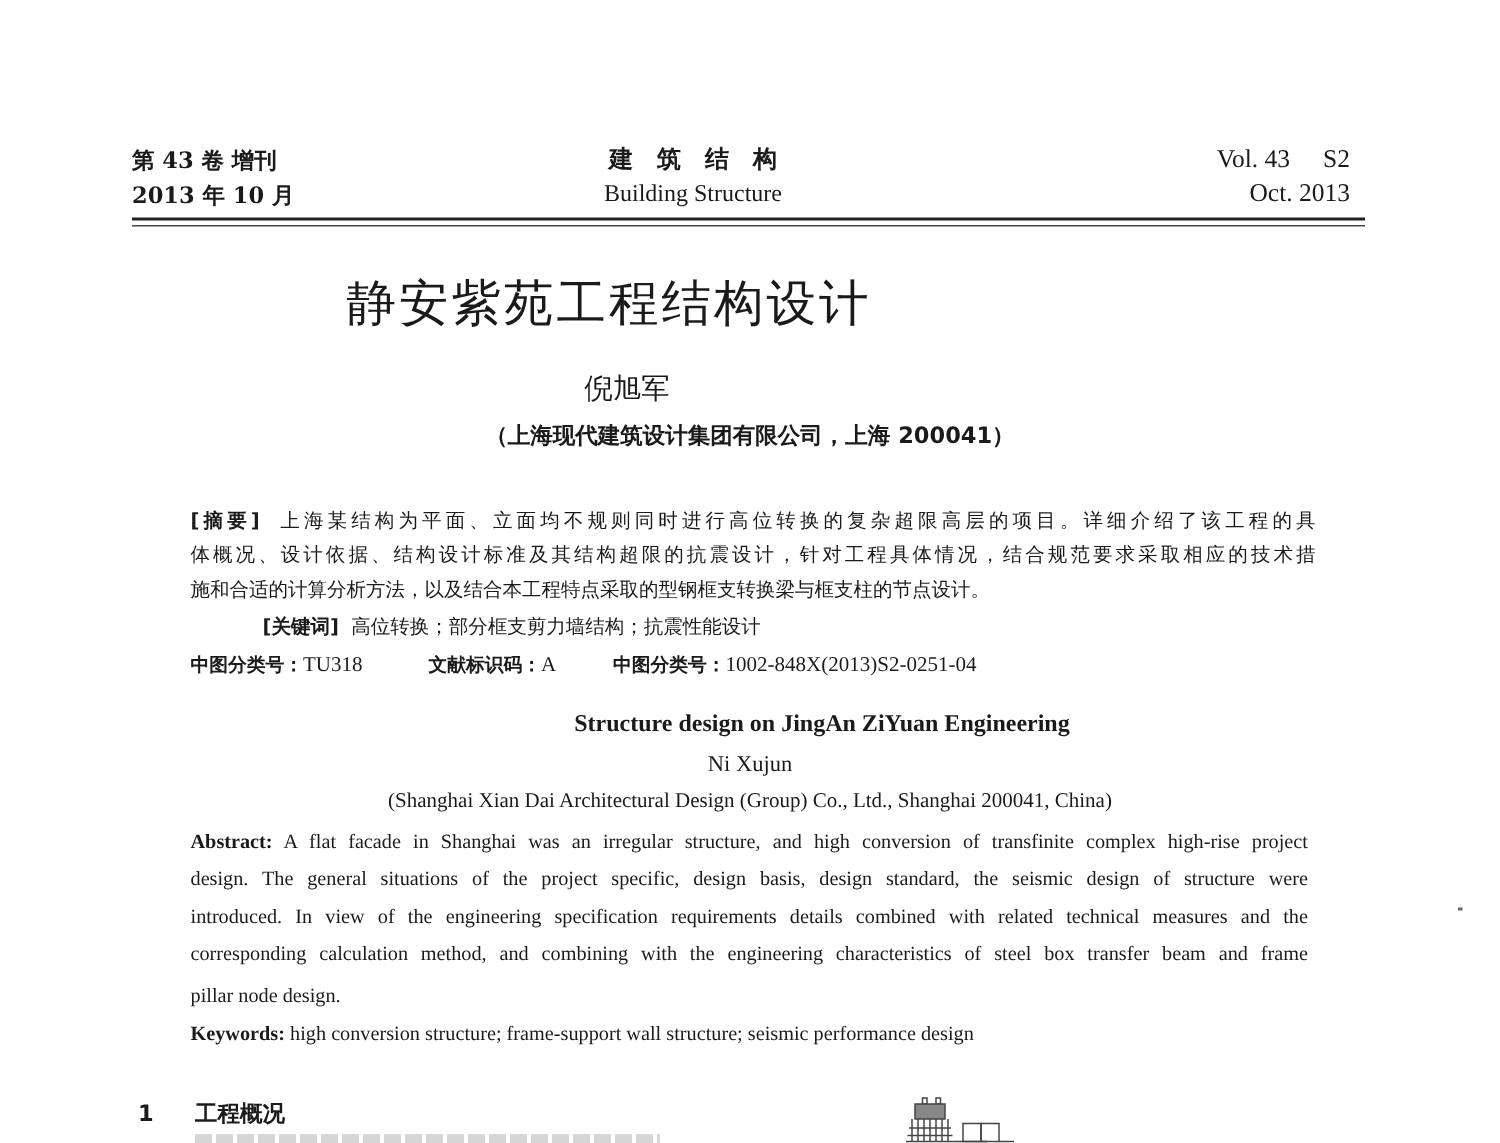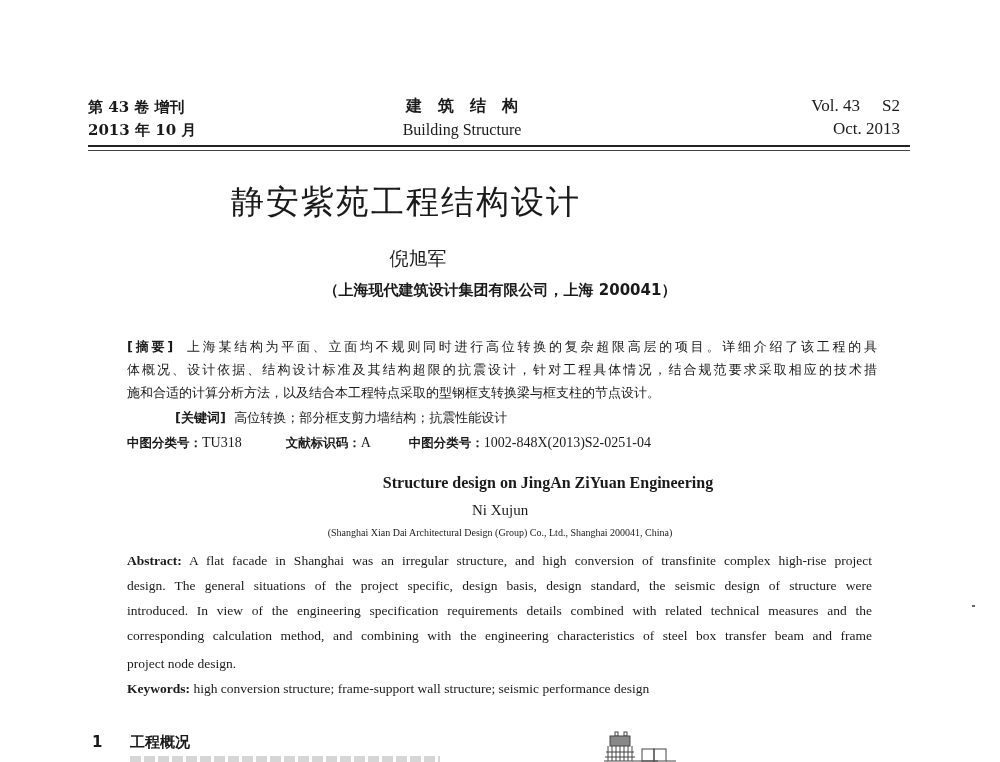--- a/index.html
+++ b/index.html
@@ -10,21 +10,21 @@
   .hdr-r { right:100px; text-align:left; font-family:"Liberation Serif", serif; font-size:17px; }
   .rule { position:absolute; left:88px; width:822px; }
   .title { left:0; width:812px; text-align:center; top:180px; font-family:"DejaVu Sans", sans-serif; font-size:33px; letter-spacing:2px; }
   .author { left:0; width:836px; text-align:center; top:246px; font-family:"DejaVu Sans", sans-serif; font-size:19px; }
   .affil { left:0; width:1000px; text-align:center; top:281px; font-family:"DejaVu Sans", sans-serif; font-size:15px; font-weight:bold; }
   .cn-line { left:127px; font-family:"DejaVu Sans", sans-serif; font-size:13px; width:750px; text-align:justify; text-align-last:justify; }
   .cn-line.last { text-align-last:left; }
   .lbl { font-weight:bold; }
   .en-title { left:0; width:1000px; text-align:center; top:474px; font-family:"Liberation Serif", serif; font-size:16px; font-weight:bold;padding-left:48px; }
   .en-author { left:0; width:1000px; text-align:center; top:502px; font-family:"Liberation Serif", serif; font-size:15px; }
-  .en-affil { left:0; width:1000px; text-align:center; top:527px; font-family:"Liberation Serif", serif; font-size:10px; }
+  .en-affil { left:0; width:1000px; text-align:center; top:527px; font-family:"Liberation Serif", serif; font-size:14px; }
   .en-line { left:127px; width:745px; font-family:"Liberation Serif", serif; font-size:13.5px; text-align:justify; text-align-last:justify; }
   .en-line.last { text-align-last:left; }
   .sec { left:92px; top:733px; font-family:"DejaVu Sans", sans-serif; font-size:15px; font-weight:bold; }
   .sec-title { left:130px; top:733px; font-family:"DejaVu Sans", sans-serif; font-size:15px; font-weight:bold;text-align:right; }
 </style>
 </head>
 <body>
 
 <div class="abs hdr-l" style="top:98px;">第 43 卷 增刊</div>
 <div class="abs hdr-l" style="top:121px;">2013 年 10 月</div>
@@ -63,21 +63,21 @@
 <div class="abs en-title">Structure design on JingAn ZiYuan Engineering</div>
 <div class="abs en-author">Ni Xujun</div>
 <div class="abs en-affil">(Shanghai Xian Dai Architectural Design (Group) Co., Ltd., Shanghai 200041, China)</div>
 
 <div class="abs en-line" style="top:553px;">
   <span class="lbl">Abstract:</span> <span>A flat facade in Shanghai was an irregular structure, and high conversion of transfinite complex high-rise project</span>
 </div>
 <div class="abs en-line" style="top:578px;">design.  The general situations of the project specific, design basis, design standard, the seismic design of structure were</div>
 <div class="abs en-line" style="top:603px;">introduced.  In view of the engineering specification requirements details combined with related technical measures and the</div>
 <div class="abs en-line" style="top:628px;">corresponding calculation method, and combining with the engineering characteristics of steel box transfer beam and frame</div>
-<div class="abs en-line last" style="top:656px;">project node design.</div>
+<div class="abs en-line last" style="top:656px;">pillar node design.</div>
 
 <div class="abs en-line last" style="top:681px;">
   <span class="lbl">Keywords:</span> <span>high conversion structure; frame-support wall structure; seismic performance design</span>
 </div>
 
 <div class="abs sec">1</div>
 <div class="abs sec-title">工程概况</div>
 
 <div class="abs" style="left:130px; top:756px; width:310px; height:6px; overflow:hidden;">
   <div style="height:12px; background:repeating-linear-gradient(90deg,#bbb 0 11px,transparent 11px 14px); opacity:.6;"></div>

